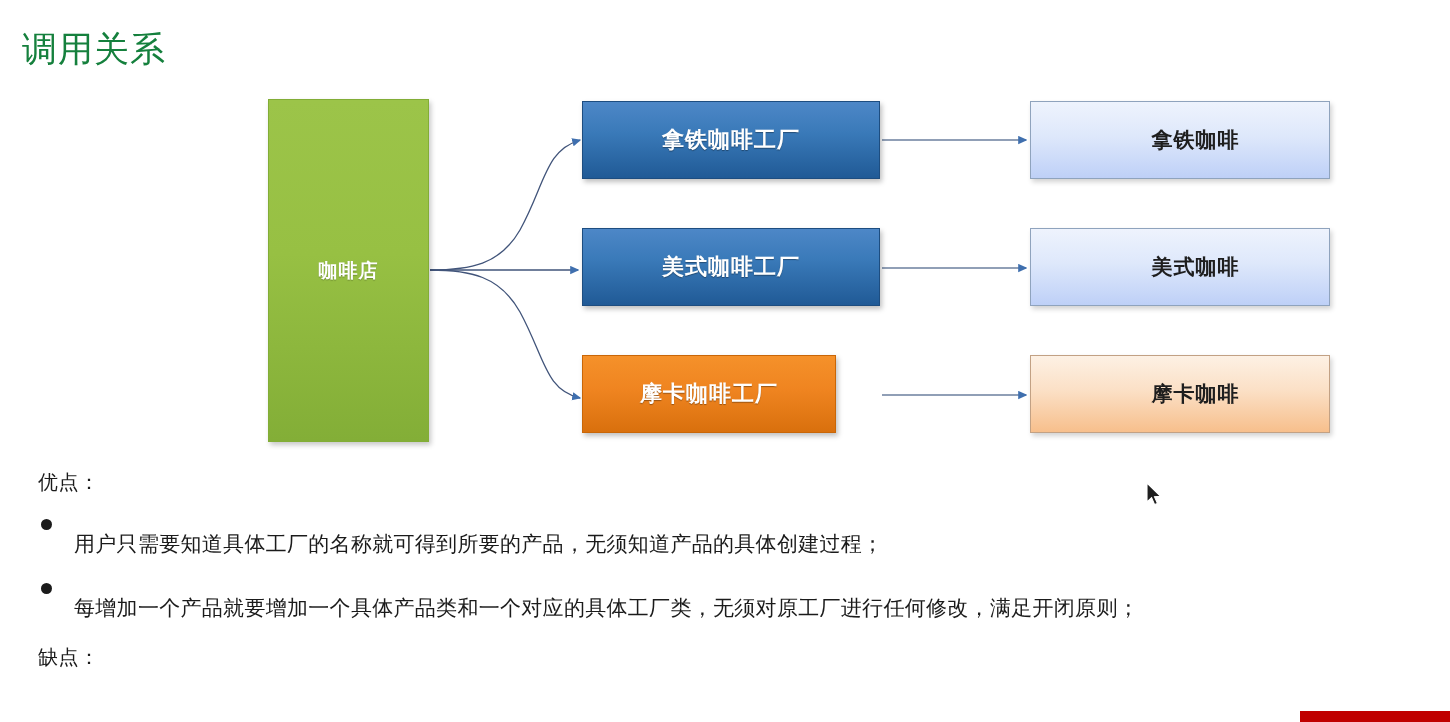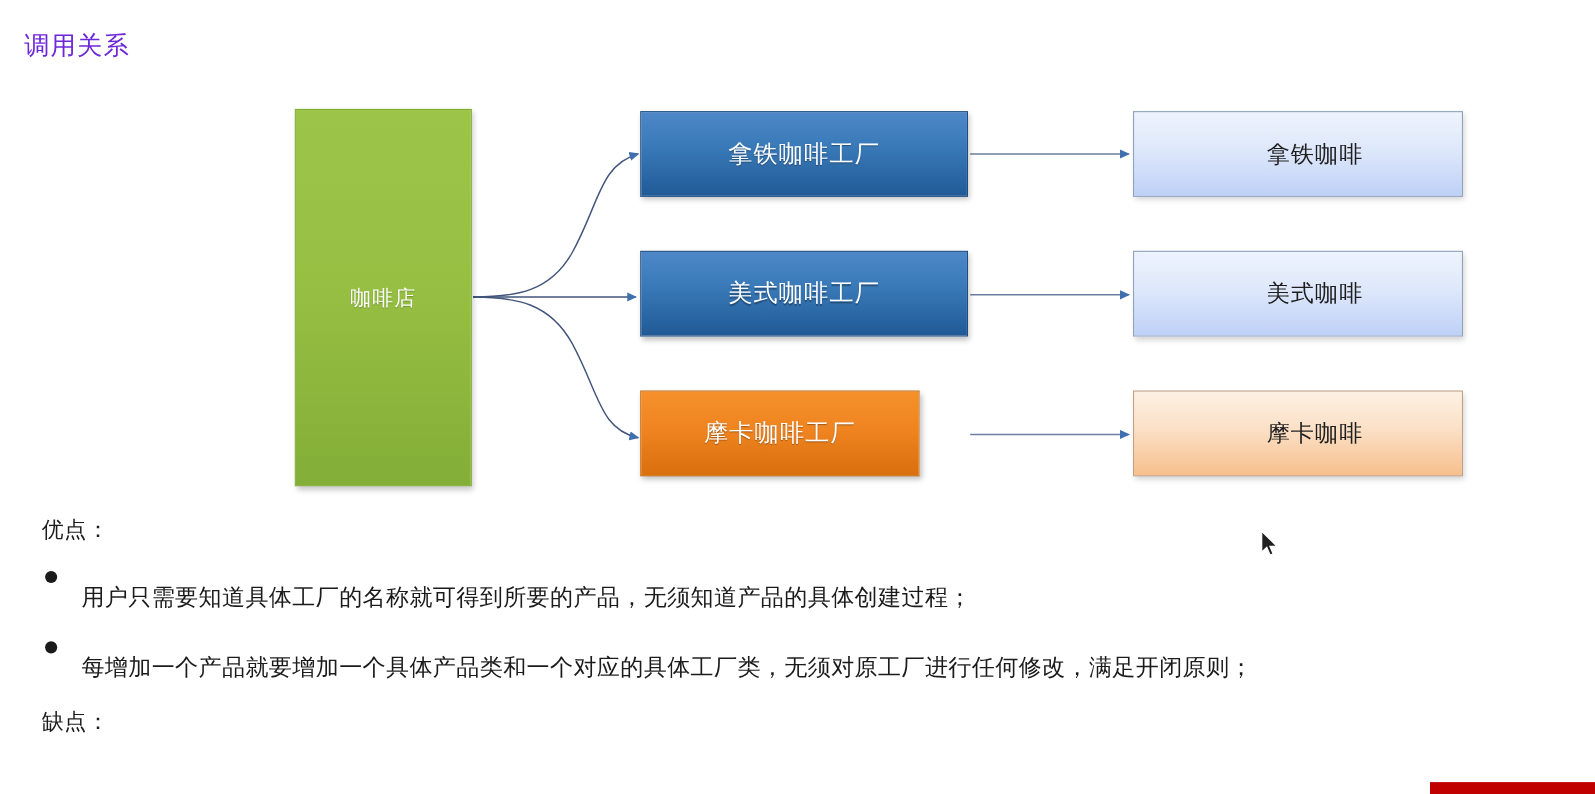--- a/index.html
+++ b/index.html
@@ -14,23 +14,23 @@
     overflow: hidden;
     font-family: "Liberation Sans", "DejaVu Sans", sans-serif;
     color: #262626;
   }
 
   
   .slide-title {
     position: absolute;
     left: 22px;
     top: 28px;
-    font-size: 23px;
+    font-size: 35px;
     line-height: 1.2;
-    color: #6d28d9;
+    color: #15803d;
     letter-spacing: 1px;
     white-space: nowrap;
   }
 
   
   .diagram {
     position: absolute;
     left: 0;
     top: 80px;
     width: 1450px;
@@ -46,20 +46,21 @@
   }
 
   .node {
     position: absolute;
     box-sizing: border-box;
     display: flex;
     align-items: center;
     justify-content: center;
     text-align: center;
     white-space: nowrap;
+    font-weight: bold;
   }
 
   
   .node-shop {
     left: 268px;
     top: 19px;
     width: 161px;
     height: 343px;
     background: linear-gradient(180deg, #9cc449 0%, #97c043 45%, #83ae37 100%);
     border: 1px solid #82ad36;

